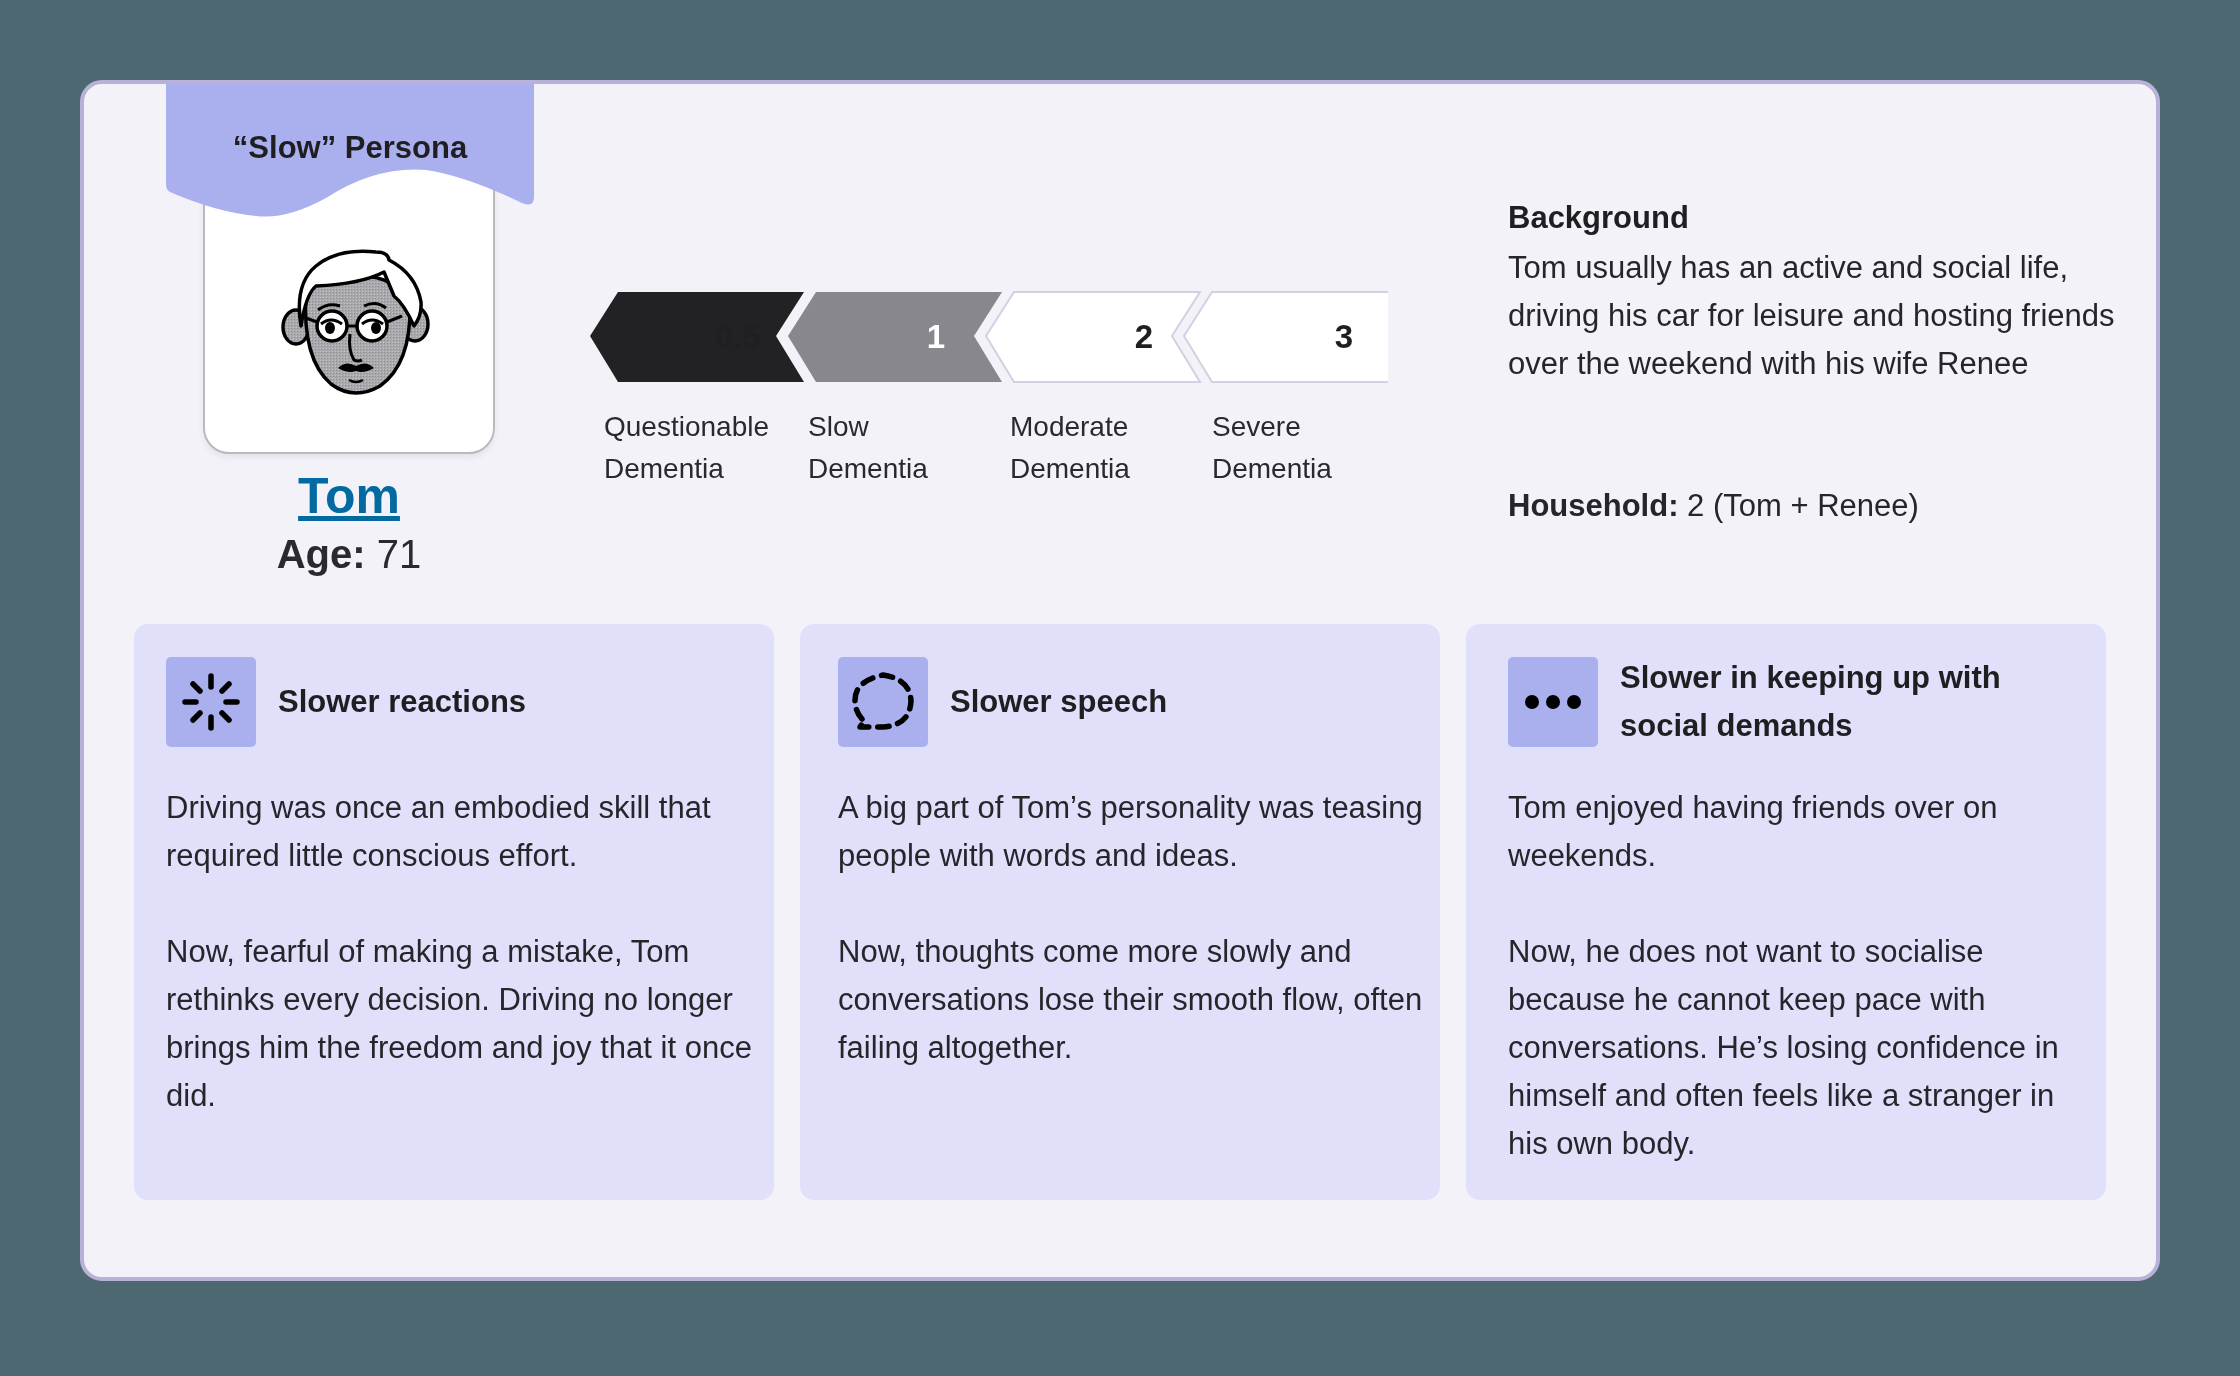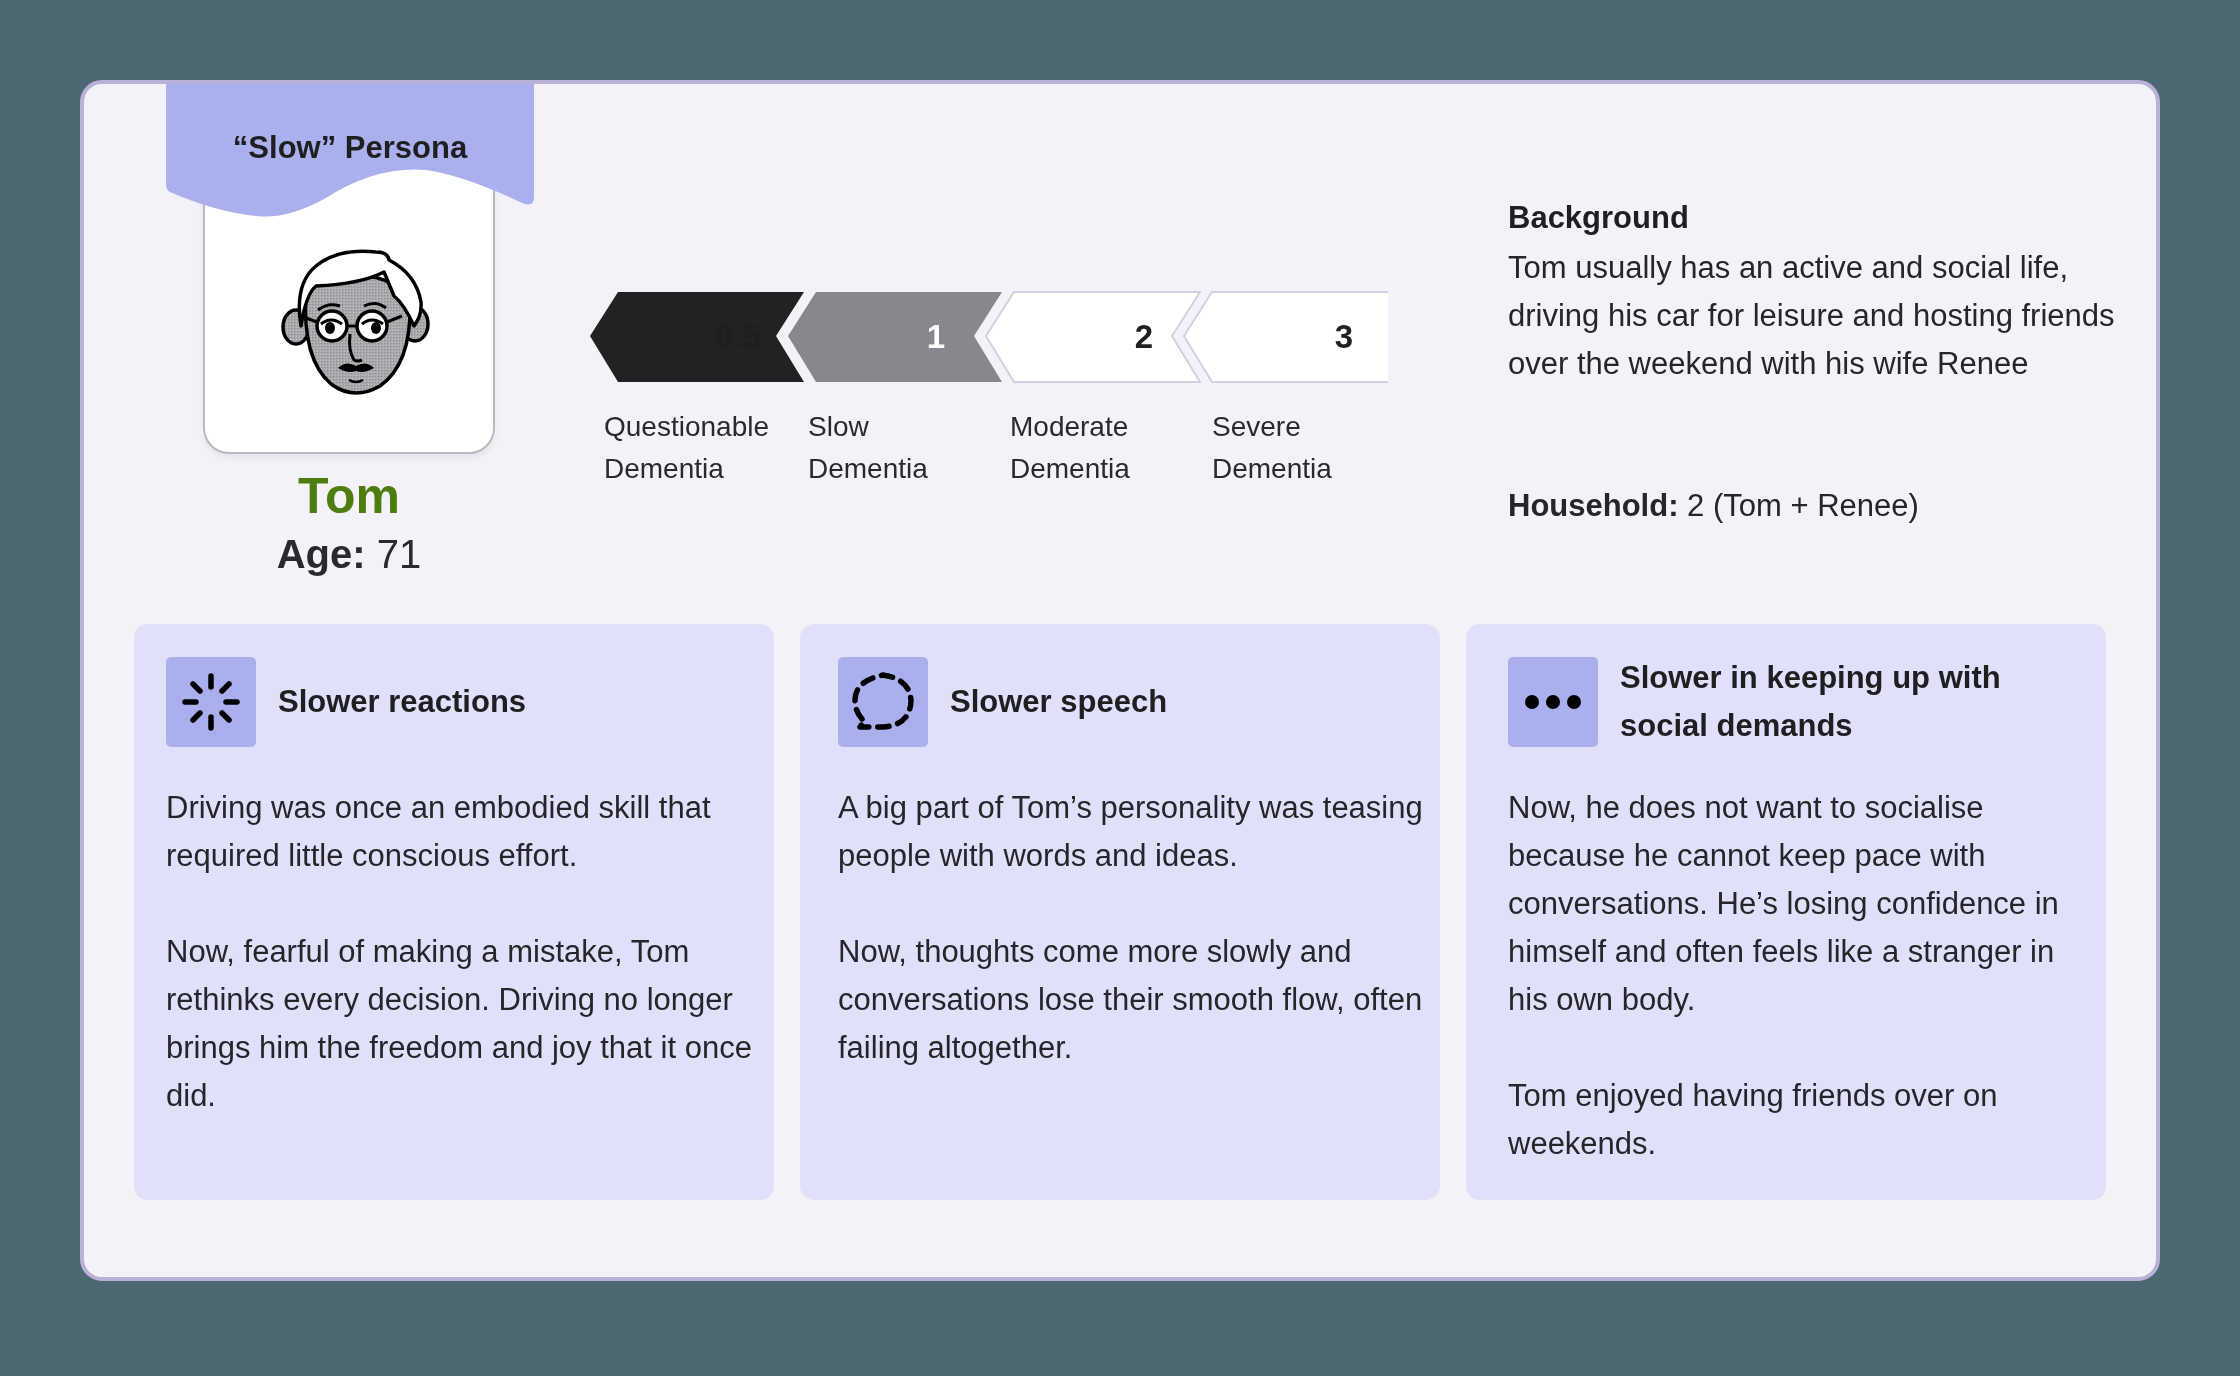--- a/index.html
+++ b/index.html
@@ -37,21 +37,21 @@
   .banner { left: 82px; top: -4px; width: 368px; height: 166px; }
   .banner-label {
     left: 82px; top: 46px; width: 368px;
     text-align: center;
     font-size: 31px; font-weight: 700;
     color: #1f1f22;
   }
   .persona-name {
     left: 82px; top: 383px; width: 366px;
     text-align: center;
-    font-size: 50px; font-weight: 700; color: #4d7c0f;
+    font-size: 50px; font-weight: 700; color: #0369a1; text-decoration: underline;
   }
   .persona-age {
     left: 82px; top: 448px; width: 366px;
     text-align: center;
     font-size: 40px; color: #2a2a2e;
   }
   .persona-age b { font-weight: 700; }
 
   .cdr-title {
     left: 536px; top: 118px;
@@ -233,18 +233,18 @@
   <div class="trait-card" style="left:1382px;">
     <div class="trait-icon" style="left:42px;">
       <svg width="60" height="20" viewBox="0 0 60 20">
         <circle cx="9" cy="10" r="7" fill="#000"></circle>
         <circle cx="30" cy="10" r="7" fill="#000"></circle>
         <circle cx="51" cy="10" r="7" fill="#000"></circle>
       </svg>
     </div>
     <div class="trait-title" style="left:154px;width:450px;">Slower in keeping up with social demands</div>
     <div class="trait-body" style="left:42px;">
+      <p>Tom enjoyed having friends over on weekends.</p>
       <p>Now, he does not want to socialise because he cannot keep pace with conversations. He’s losing confidence in himself and often feels like a stranger in his own body.</p>
-      <p>Tom enjoyed having friends over on weekends.</p>
     </div>
   </div>
 
 </div>
 
 </body></html>

